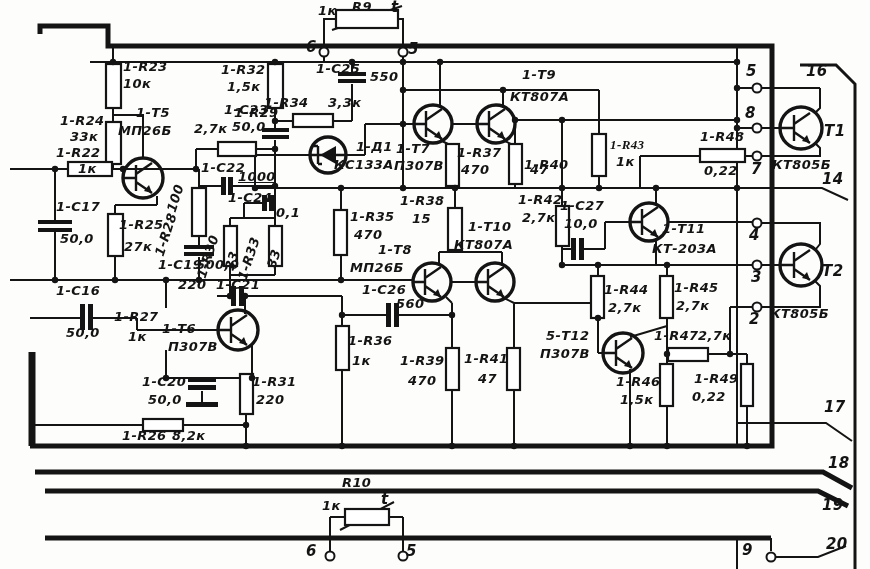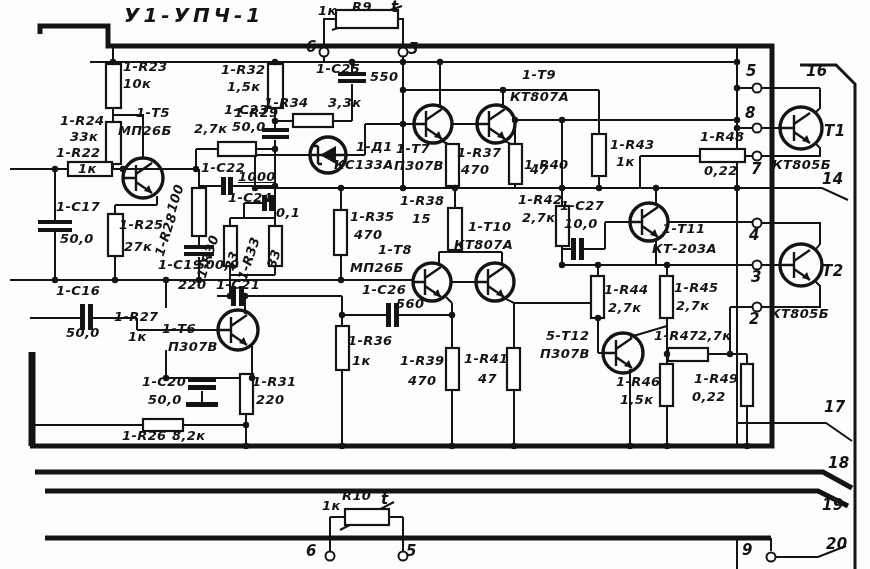--- a/index.html
+++ b/index.html
@@ -230,21 +230,20 @@
         <circle cx="342" cy="446" r="3.2" fill="#141414"></circle>
         <circle cx="452" cy="446" r="3.2" fill="#141414"></circle>
         <circle cx="514" cy="446" r="3.2" fill="#141414"></circle>
         <circle cx="630" cy="446" r="3.2" fill="#141414"></circle>
         <circle cx="667" cy="446" r="3.2" fill="#141414"></circle>
         <circle cx="747" cy="446" r="3.2" fill="#141414"></circle>
         <circle cx="737" cy="88" r="3.2" fill="#141414"></circle>
         <circle cx="737" cy="128" r="3.2" fill="#141414"></circle>
       </g>
   </svg>
-  <div id="title">У1-УПЧ-1</div>
   <div id="labels">
       <div class="lbl" style="left: 318px; top: 4px;">1к</div>
       <div class="lbl" style="left: 352px; top: 0px;">R9</div>
       <div class="lbl pin" style="left: 391px; top: 0px;">t</div>
       <div class="lbl pin" style="left: 306px; top: 40px;">6</div>
       <div class="lbl pin" style="left: 408px; top: 42px;">5</div>
       <div class="lbl" style="left: 123px; top: 60px;">1-R23</div>
       <div class="lbl" style="left: 123px; top: 77px;">10к</div>
       <div class="lbl" style="left: 221px; top: 63px;">1-R32</div>
       <div class="lbl" style="left: 227px; top: 80px;">1,5к</div>
@@ -265,21 +264,21 @@
       <div class="lbl" style="left: 224px; top: 103px;">1-С23</div>
       <div class="lbl" style="left: 232px; top: 120px;">50,0</div>
       <div class="lbl" style="left: 356px; top: 140px;">1-Д1</div>
       <div class="lbl" style="left: 334px; top: 158px;">КС133А</div>
       <div class="lbl" style="left: 396px; top: 142px;">1-Т7</div>
       <div class="lbl" style="left: 394px; top: 159px;">П307В</div>
       <div class="lbl" style="left: 457px; top: 146px;">1-R37</div>
       <div class="lbl" style="left: 461px; top: 163px;">470</div>
       <div class="lbl" style="left: 524px; top: 158px;">1-R40</div>
       <div class="lbl" style="left: 530px; top: 163px;">47</div>
-      <div class="lbl" style="left: 610px; top: 138px;">1-R43</div>
+      <div class="lbl" style="left: 610px; top: 138px; font-family: Liberation Serif, serif;">1-R43</div>
       <div class="lbl" style="left: 616px; top: 155px;">1к</div>
       <div class="lbl" style="left: 700px; top: 130px;">1-R48</div>
       <div class="lbl" style="left: 704px; top: 164px;">0,22</div>
       <div class="lbl pin" style="left: 746px; top: 64px;">5</div>
       <div class="lbl pin" style="left: 745px; top: 106px;">8</div>
       <div class="lbl pin" style="left: 751px; top: 162px;">7</div>
       <div class="lbl pin" style="left: 806px; top: 64px;">16</div>
       <div class="lbl pin" style="left: 824px; top: 124px;">Т1</div>
       <div class="lbl" style="left: 772px; top: 158px;">КТ805Б</div>
       <div class="lbl pin" style="left: 822px; top: 172px;">14</div>
@@ -350,19 +349,19 @@
       <div class="lbl pin" style="left: 828px; top: 456px;">18</div>
       <div class="lbl pin" style="left: 822px; top: 498px;">19</div>
       <div class="lbl pin" style="left: 826px; top: 537px;">20</div>
       <div class="lbl" style="left: 142px; top: 375px;">1-С20</div>
       <div class="lbl" style="left: 148px; top: 393px;">50,0</div>
       <div class="lbl" style="left: 252px; top: 375px;">1-R31</div>
       <div class="lbl" style="left: 256px; top: 393px;">220</div>
       <div class="lbl" style="left: 122px; top: 429px;">1-R26</div>
       <div class="lbl" style="left: 172px; top: 429px;">8,2к</div>
       <div class="lbl" style="left: 322px; top: 499px;">1к</div>
-      <div class="lbl" style="left: 342px; top: 489px;">R10</div>
+      <div class="lbl" style="left: 342px; top: 476px;">R10</div>
       <div class="lbl pin" style="left: 381px; top: 492px;">t</div>
       <div class="lbl pin" style="left: 306px; top: 544px;">6</div>
       <div class="lbl pin" style="left: 406px; top: 544px;">5</div>
       <div class="lbl pin" style="left: 742px; top: 543px;">9</div>
     </div>
 </div>
 
 </body></html>

